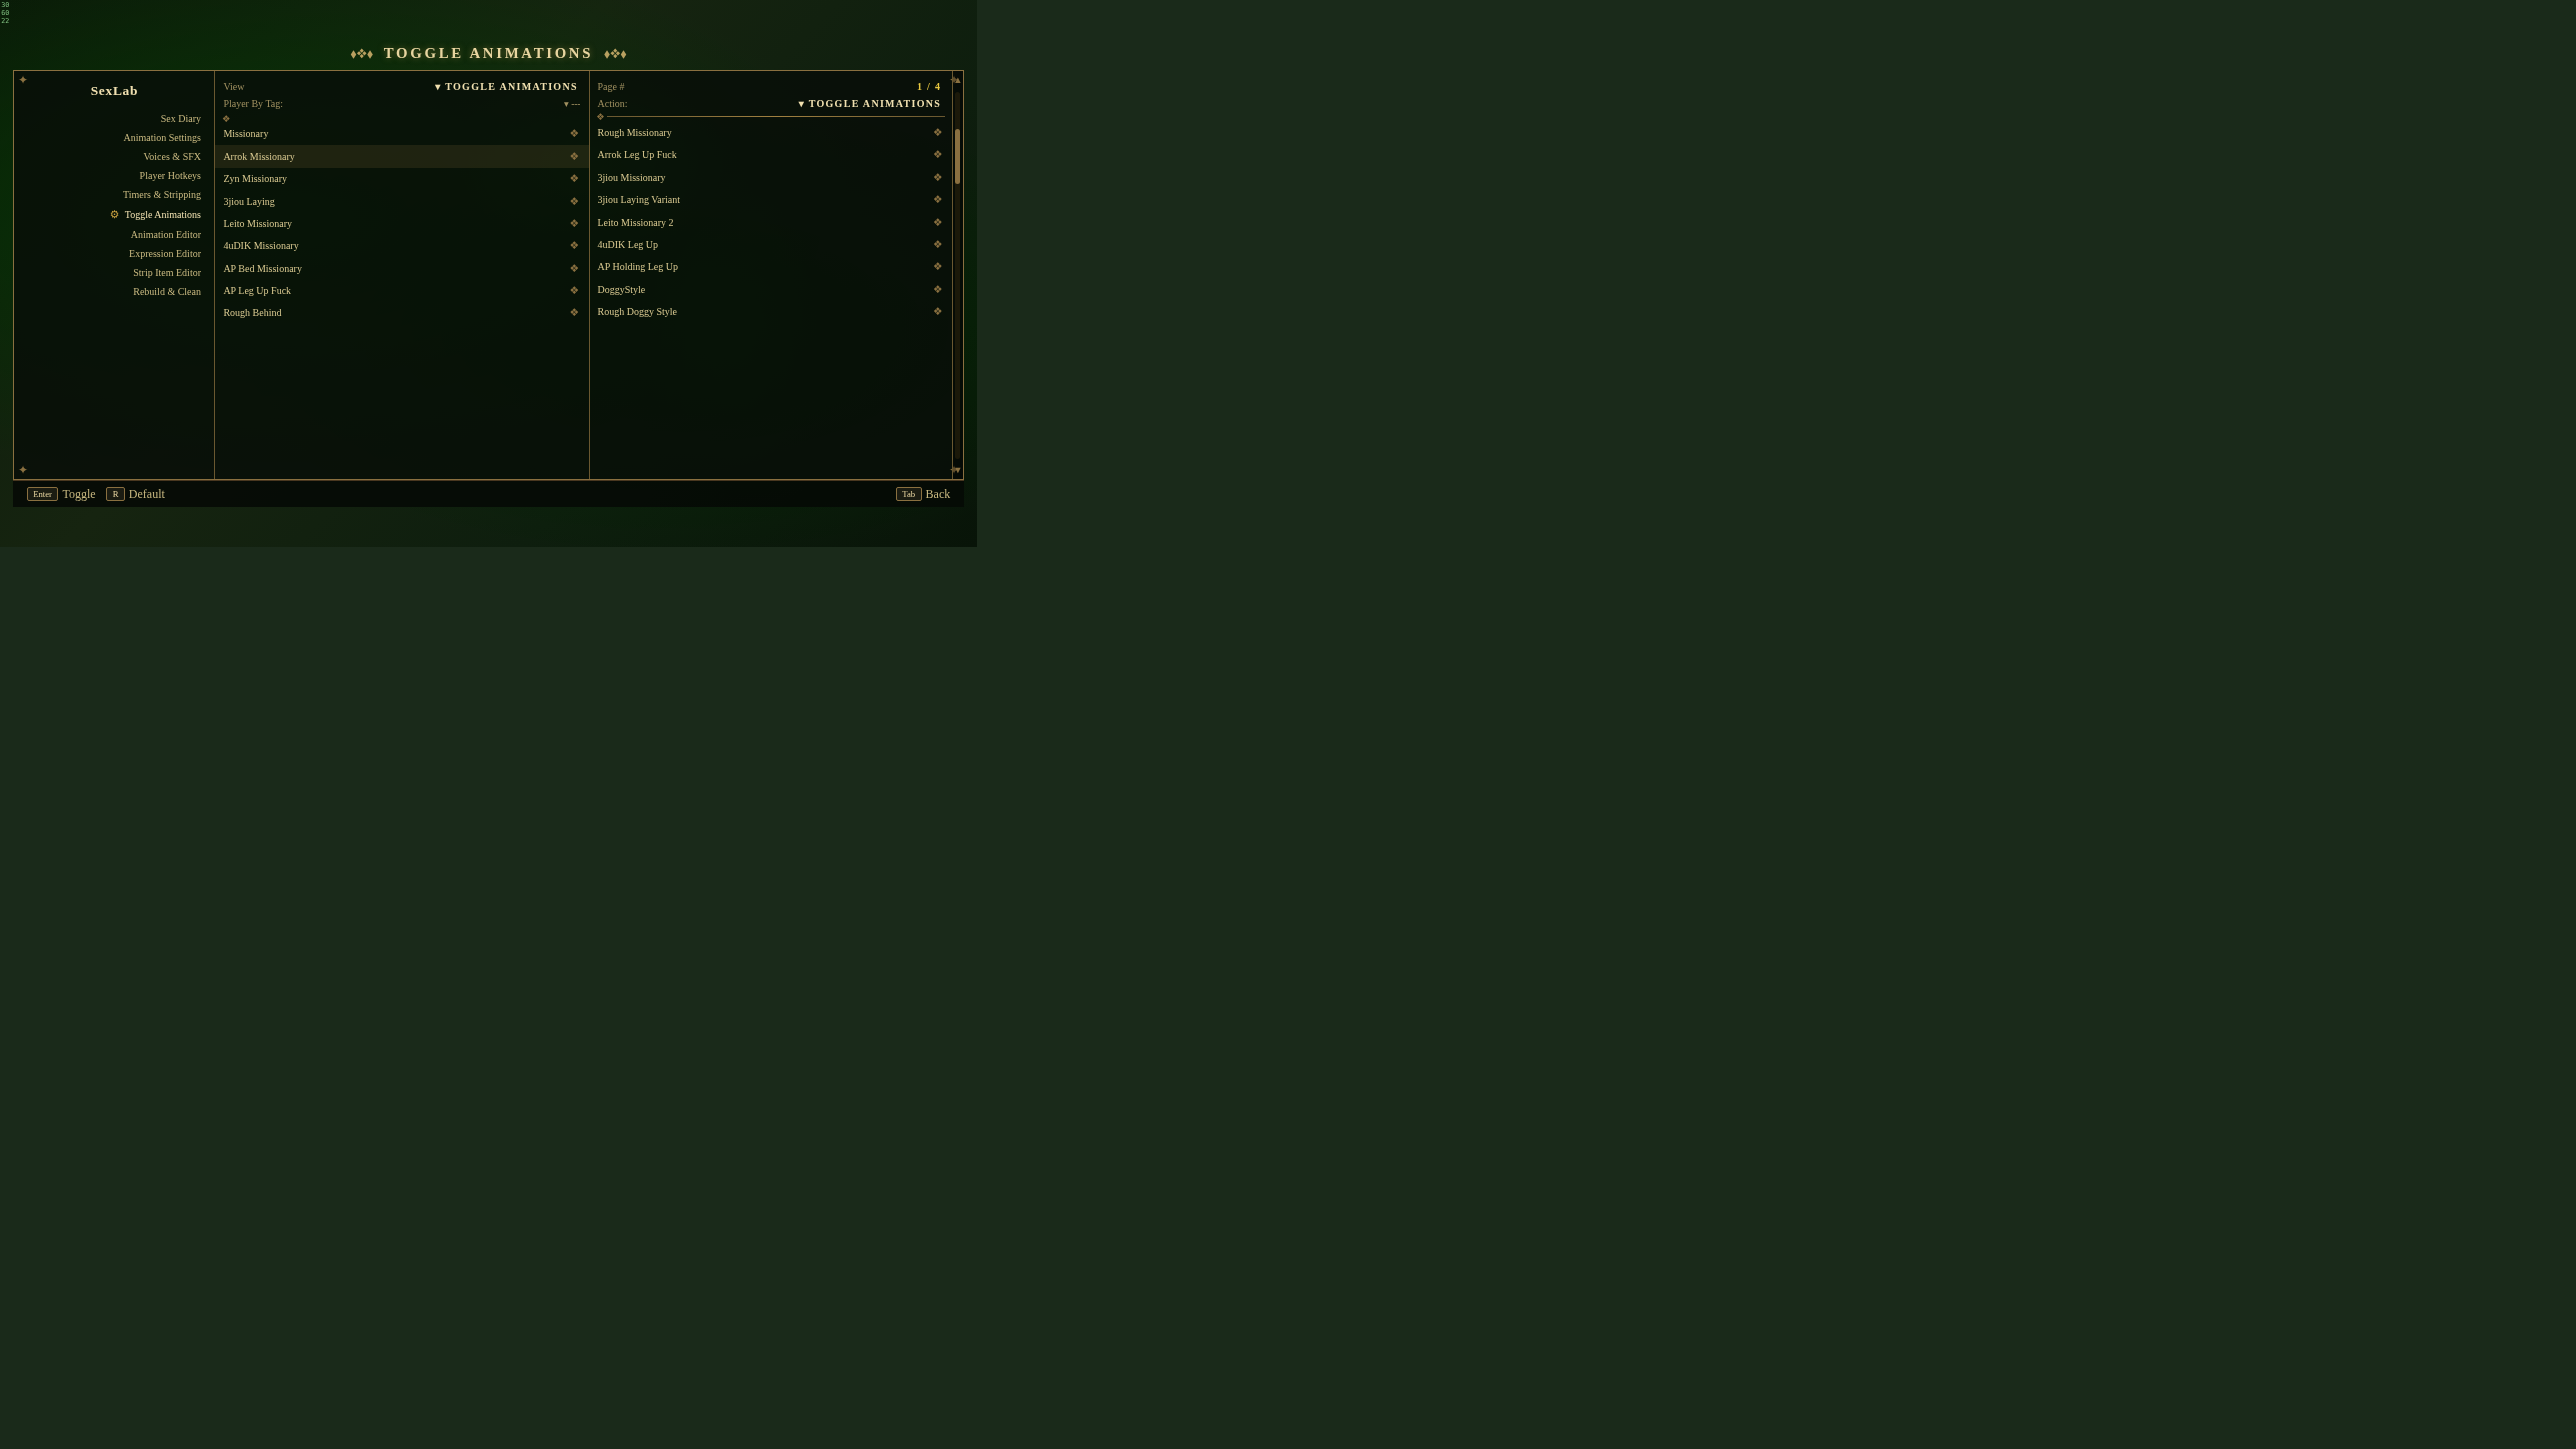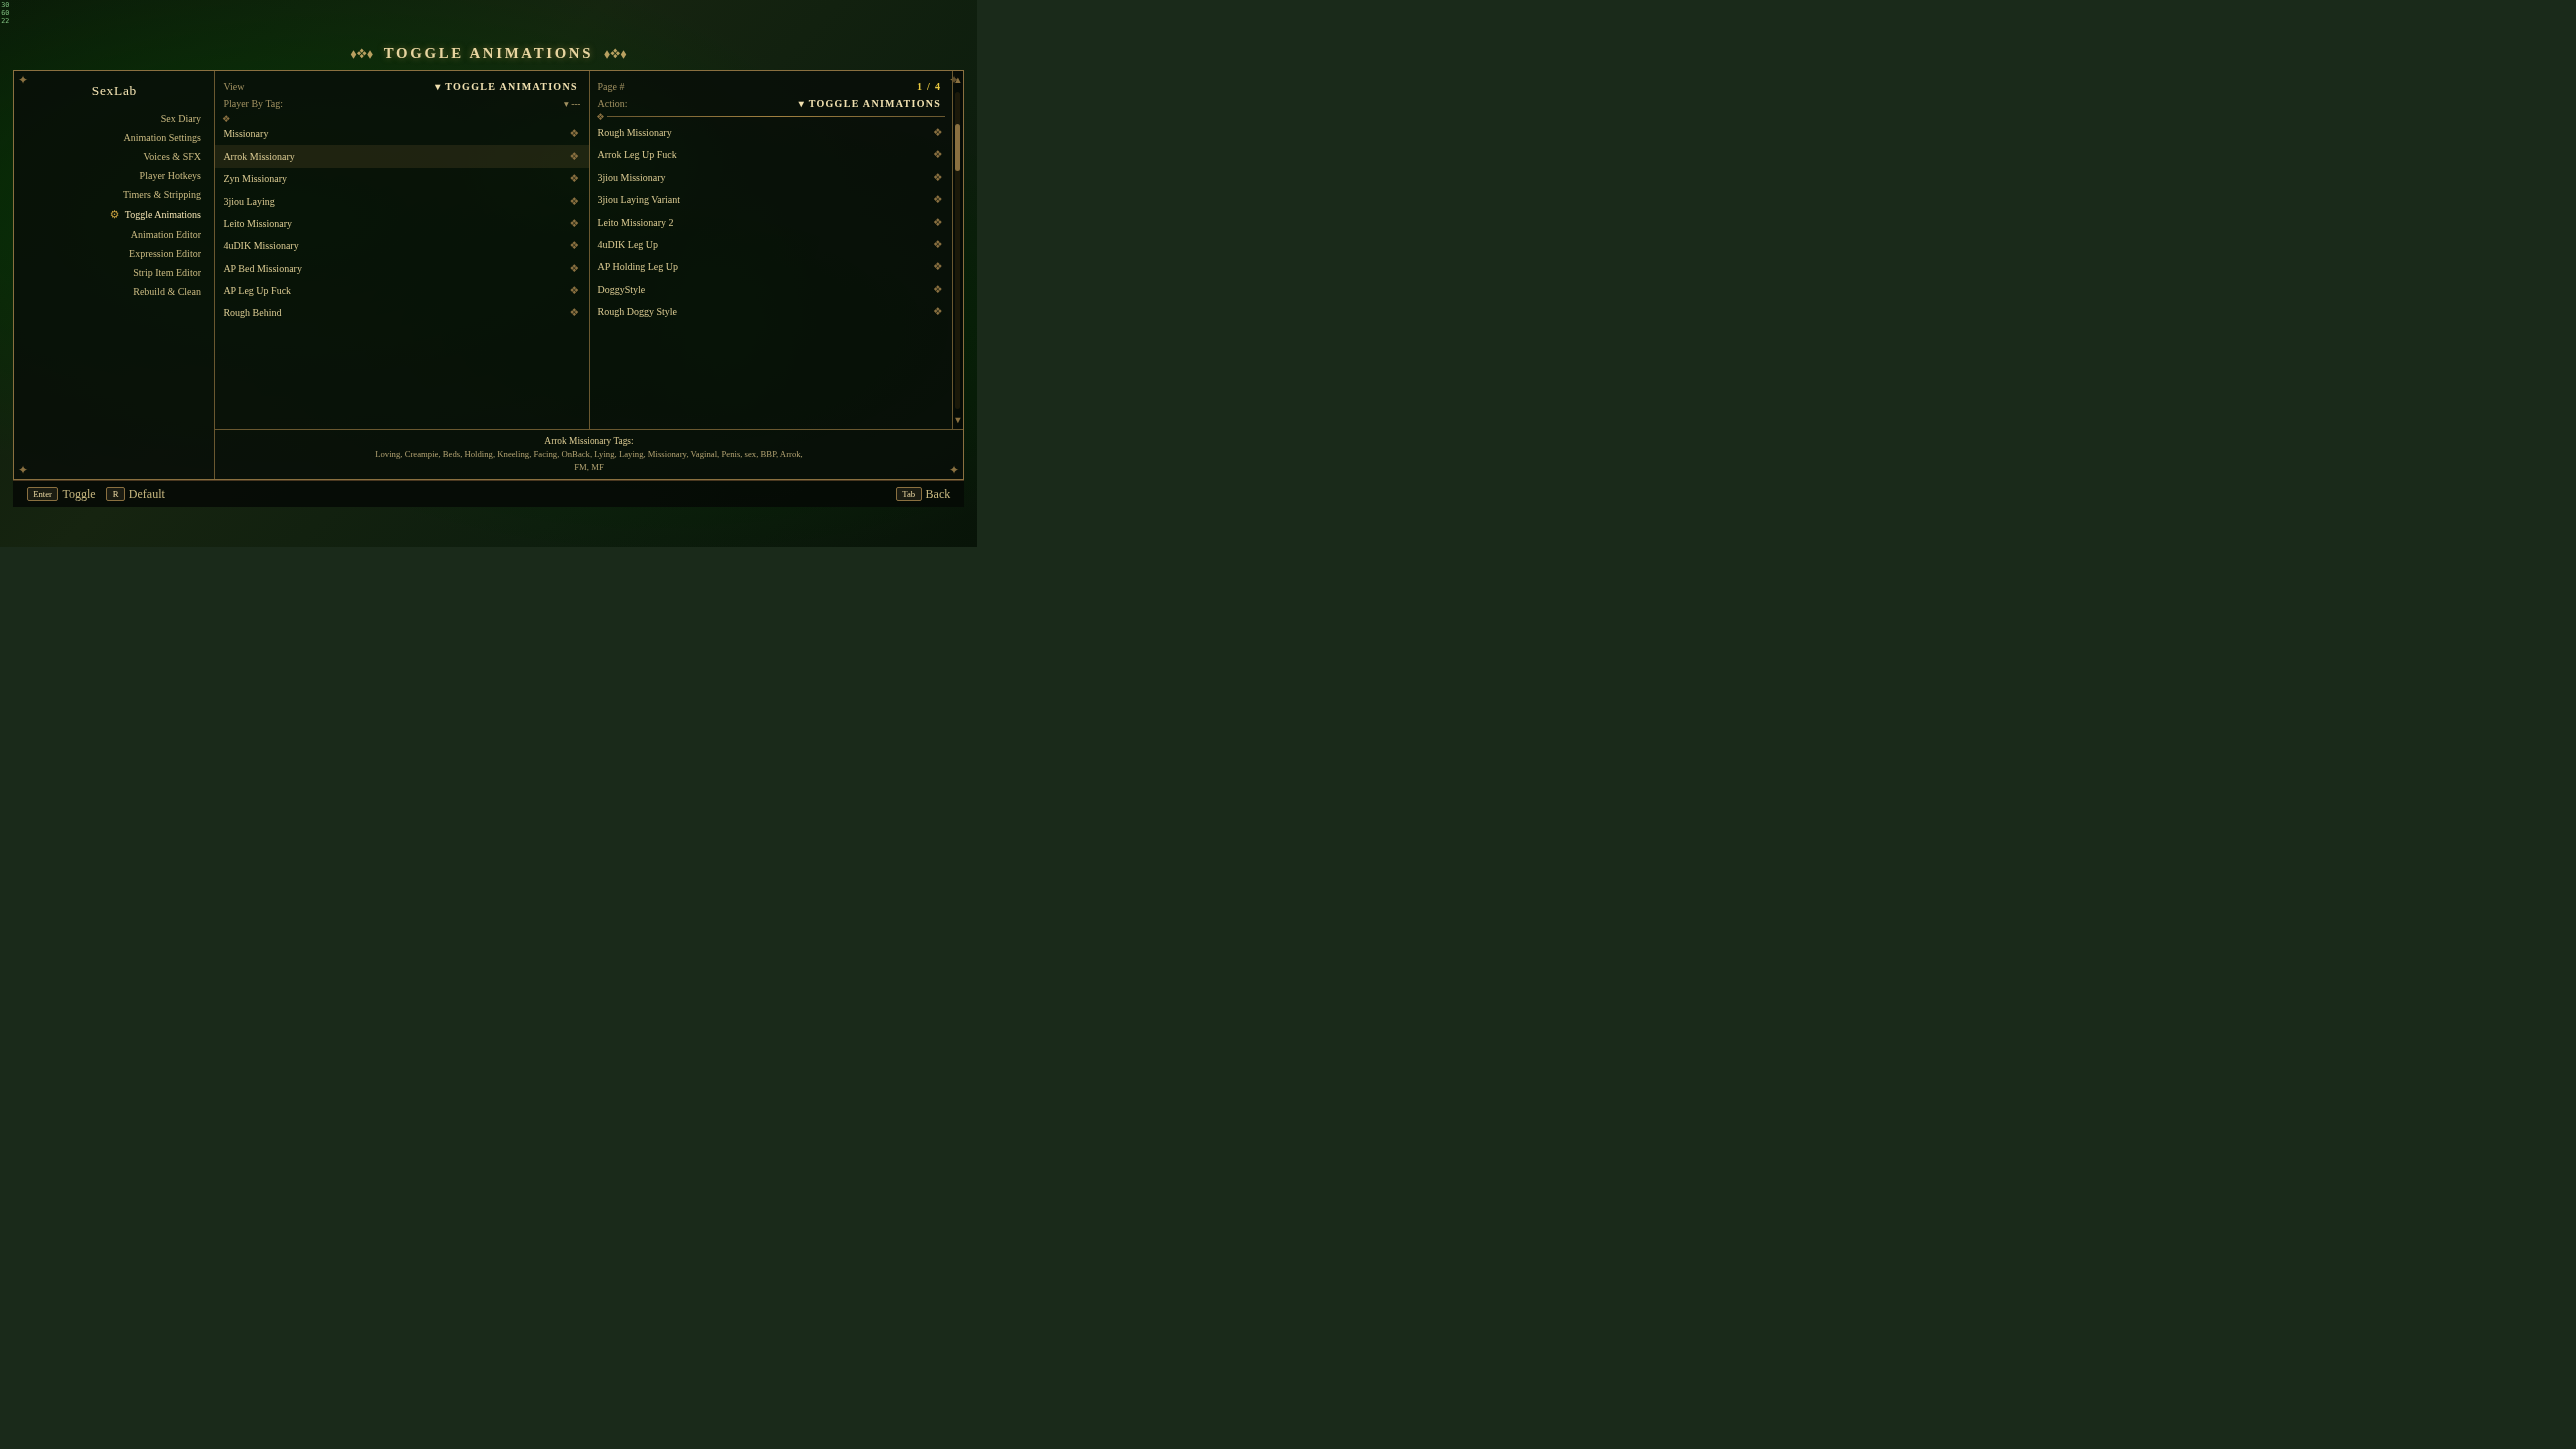--- a/index.html
+++ b/index.html
@@ -98,21 +98,21 @@
       min-width: 201px;
       border-right: 0.7px solid #6a5830;
       display: flex;
       flex-direction: column;
       padding: 6.7px 0;
     }
 
     .sidebar-title {
       color: #f0e0b0;
       font-size: 13.4px;
-      font-weight: normal;
+      font-weight: bold;
       text-align: center;
       padding: 5.4px 0 9.4px;
       letter-spacing: 0.7px;
     }
 
     .sidebar-item {
       color: #c8b880;
       font-size: 10px;
       padding: 4px 13.4px 4px 20px;
       cursor: pointer;
@@ -559,24 +559,20 @@
             <div class="scroll-arrow">▲</div>
             <div class="scroll-track">
               <div class="scroll-thumb"></div>
             </div>
             <div class="scroll-arrow">▼</div>
           </div>
         </div>
 
       </div>
 
-      <div class="info-bar">
-        <div class="info-title">Arrok Missionary Tags:</div>
-        <div class="info-tags">Loving, Creampie, Beds, Holding, Kneeling, Facing, OnBack, Lying, Laying, Missionary, Vaginal, Penis, sex, BBP, Arrok,<br>FM, MF</div>
-      </div>
 
     </div>
 
   </div>
 
   <div class="bottom-bar">
     <div class="bottom-left">
       <div class="key-binding">
         <span class="key-box">Enter</span>
         <span class="key-label">Toggle</span>

